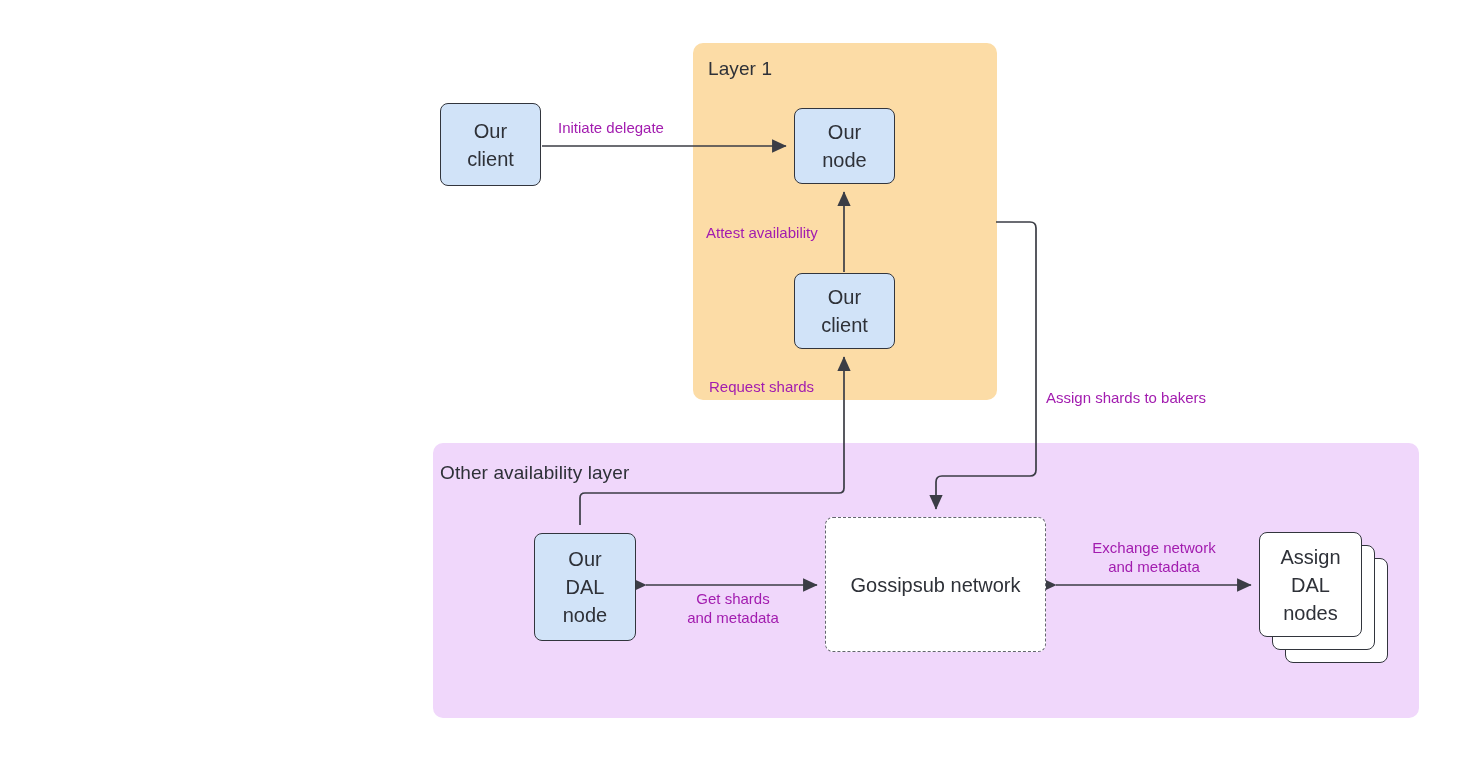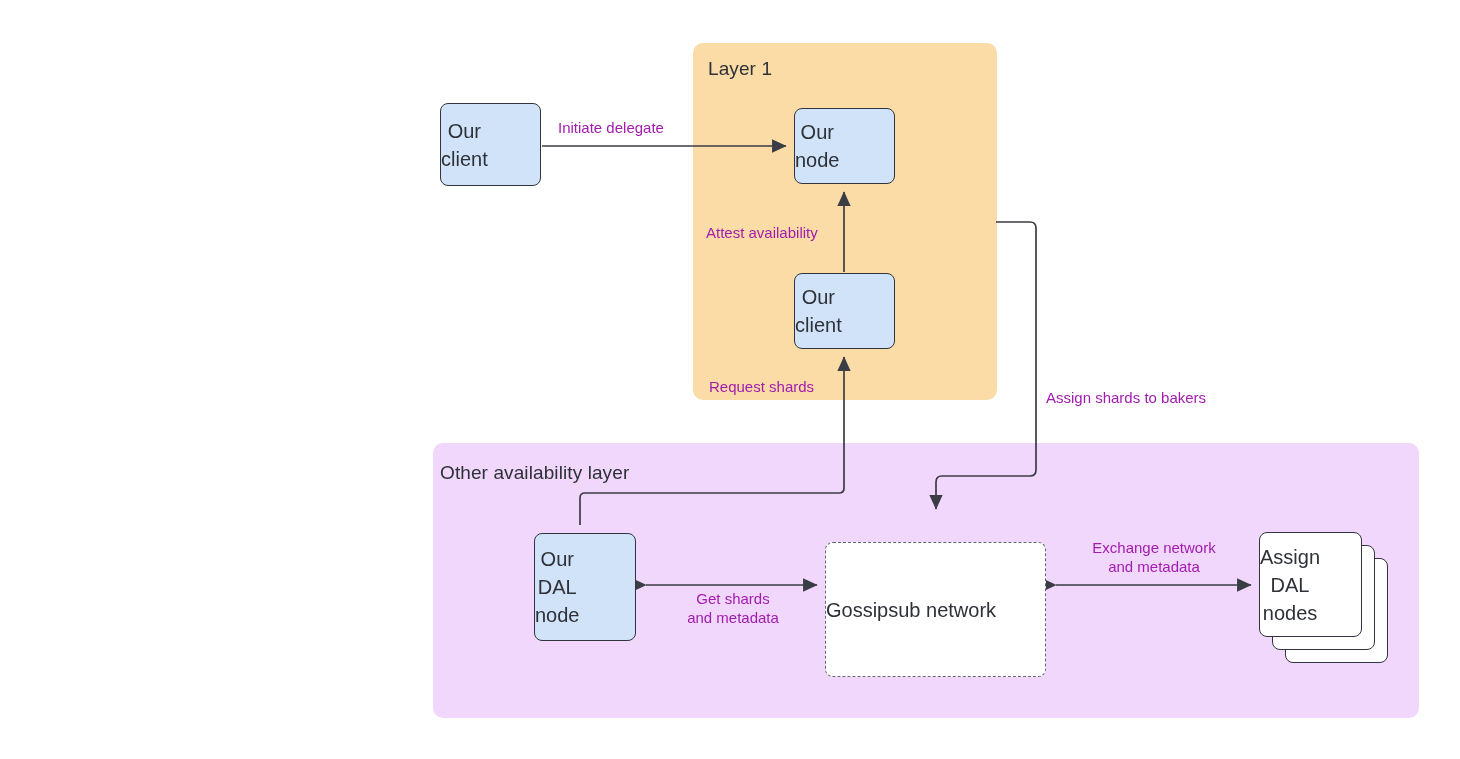--- a/index.html
+++ b/index.html
@@ -31,21 +31,21 @@
     white-space: nowrap;
     letter-spacing: 0.1px;
   }
   .node {
     position: absolute;
     box-sizing: border-box;
     border: 1.6px solid #32353d;
     border-radius: 8px;
     display: flex;
     align-items: center;
-    justify-content: flex-start;
+    justify-content: center;
     text-align: center;
     font-size: 20px;
     line-height: 28px;
     color: #2e3138;
     z-index: 6;
   }
   .node-blue {
     background: #d1e3f8;
   }
   .node-white {
@@ -143,21 +143,21 @@
   </div>
 
   <div class="node node-blue" style="left:534px; top:533px; width:102px; height:108px;">
     <div>
       <span>Our</span><br>
       <span>DAL</span><br>
       <span>node</span>
     </div>
   </div>
 
-  <div class="node node-dashed" style="left:825px; top:517px; width:221px; height:135px;margin-top:25px;">
+  <div class="node node-dashed" style="left:825px; top:517px; width:221px; height:135px;">
     <span>Gossipsub network</span>
   </div>
 
   <div class="stack-back" style="left:1285px; top:558px; width:103px; height:105px; z-index:3;"></div>
   <div class="stack-back" style="left:1272px; top:545px; width:103px; height:105px; z-index:4;"></div>
 
   <div class="node node-white" style="left:1259px; top:532px; width:103px; height:105px; z-index:6;">
     <div>
       <span>Assign</span><br>
       <span>DAL</span><br>

